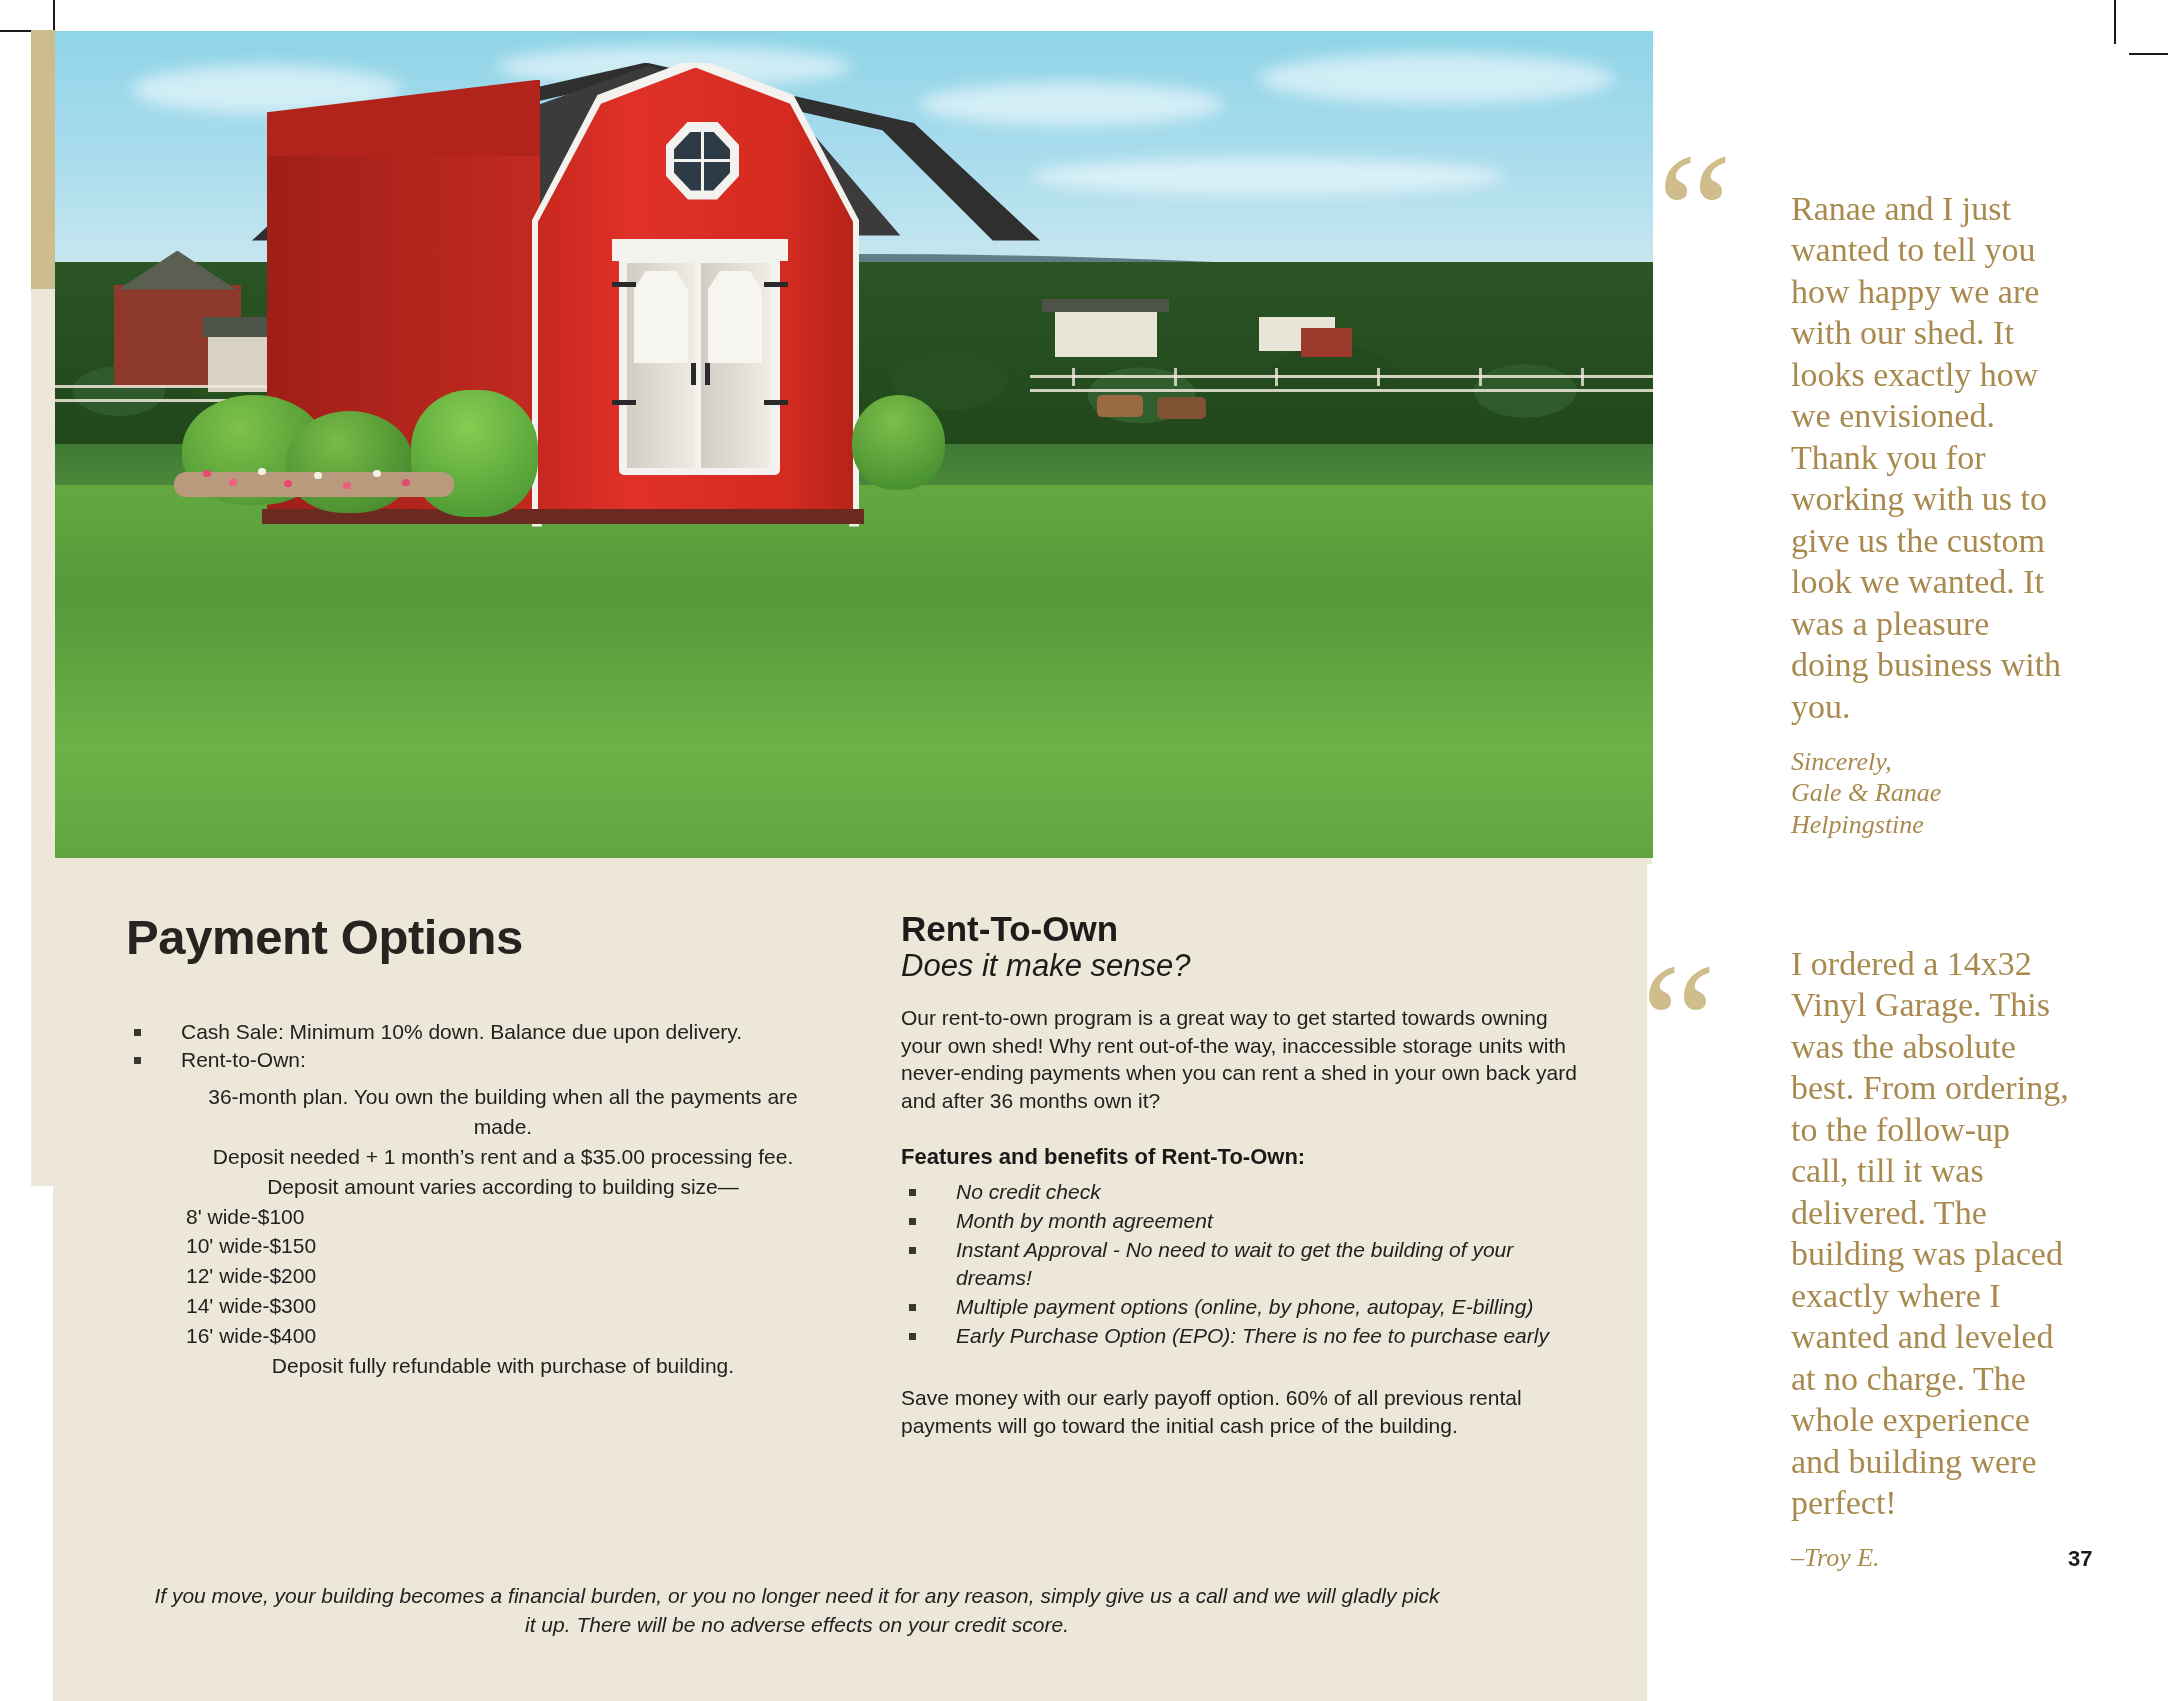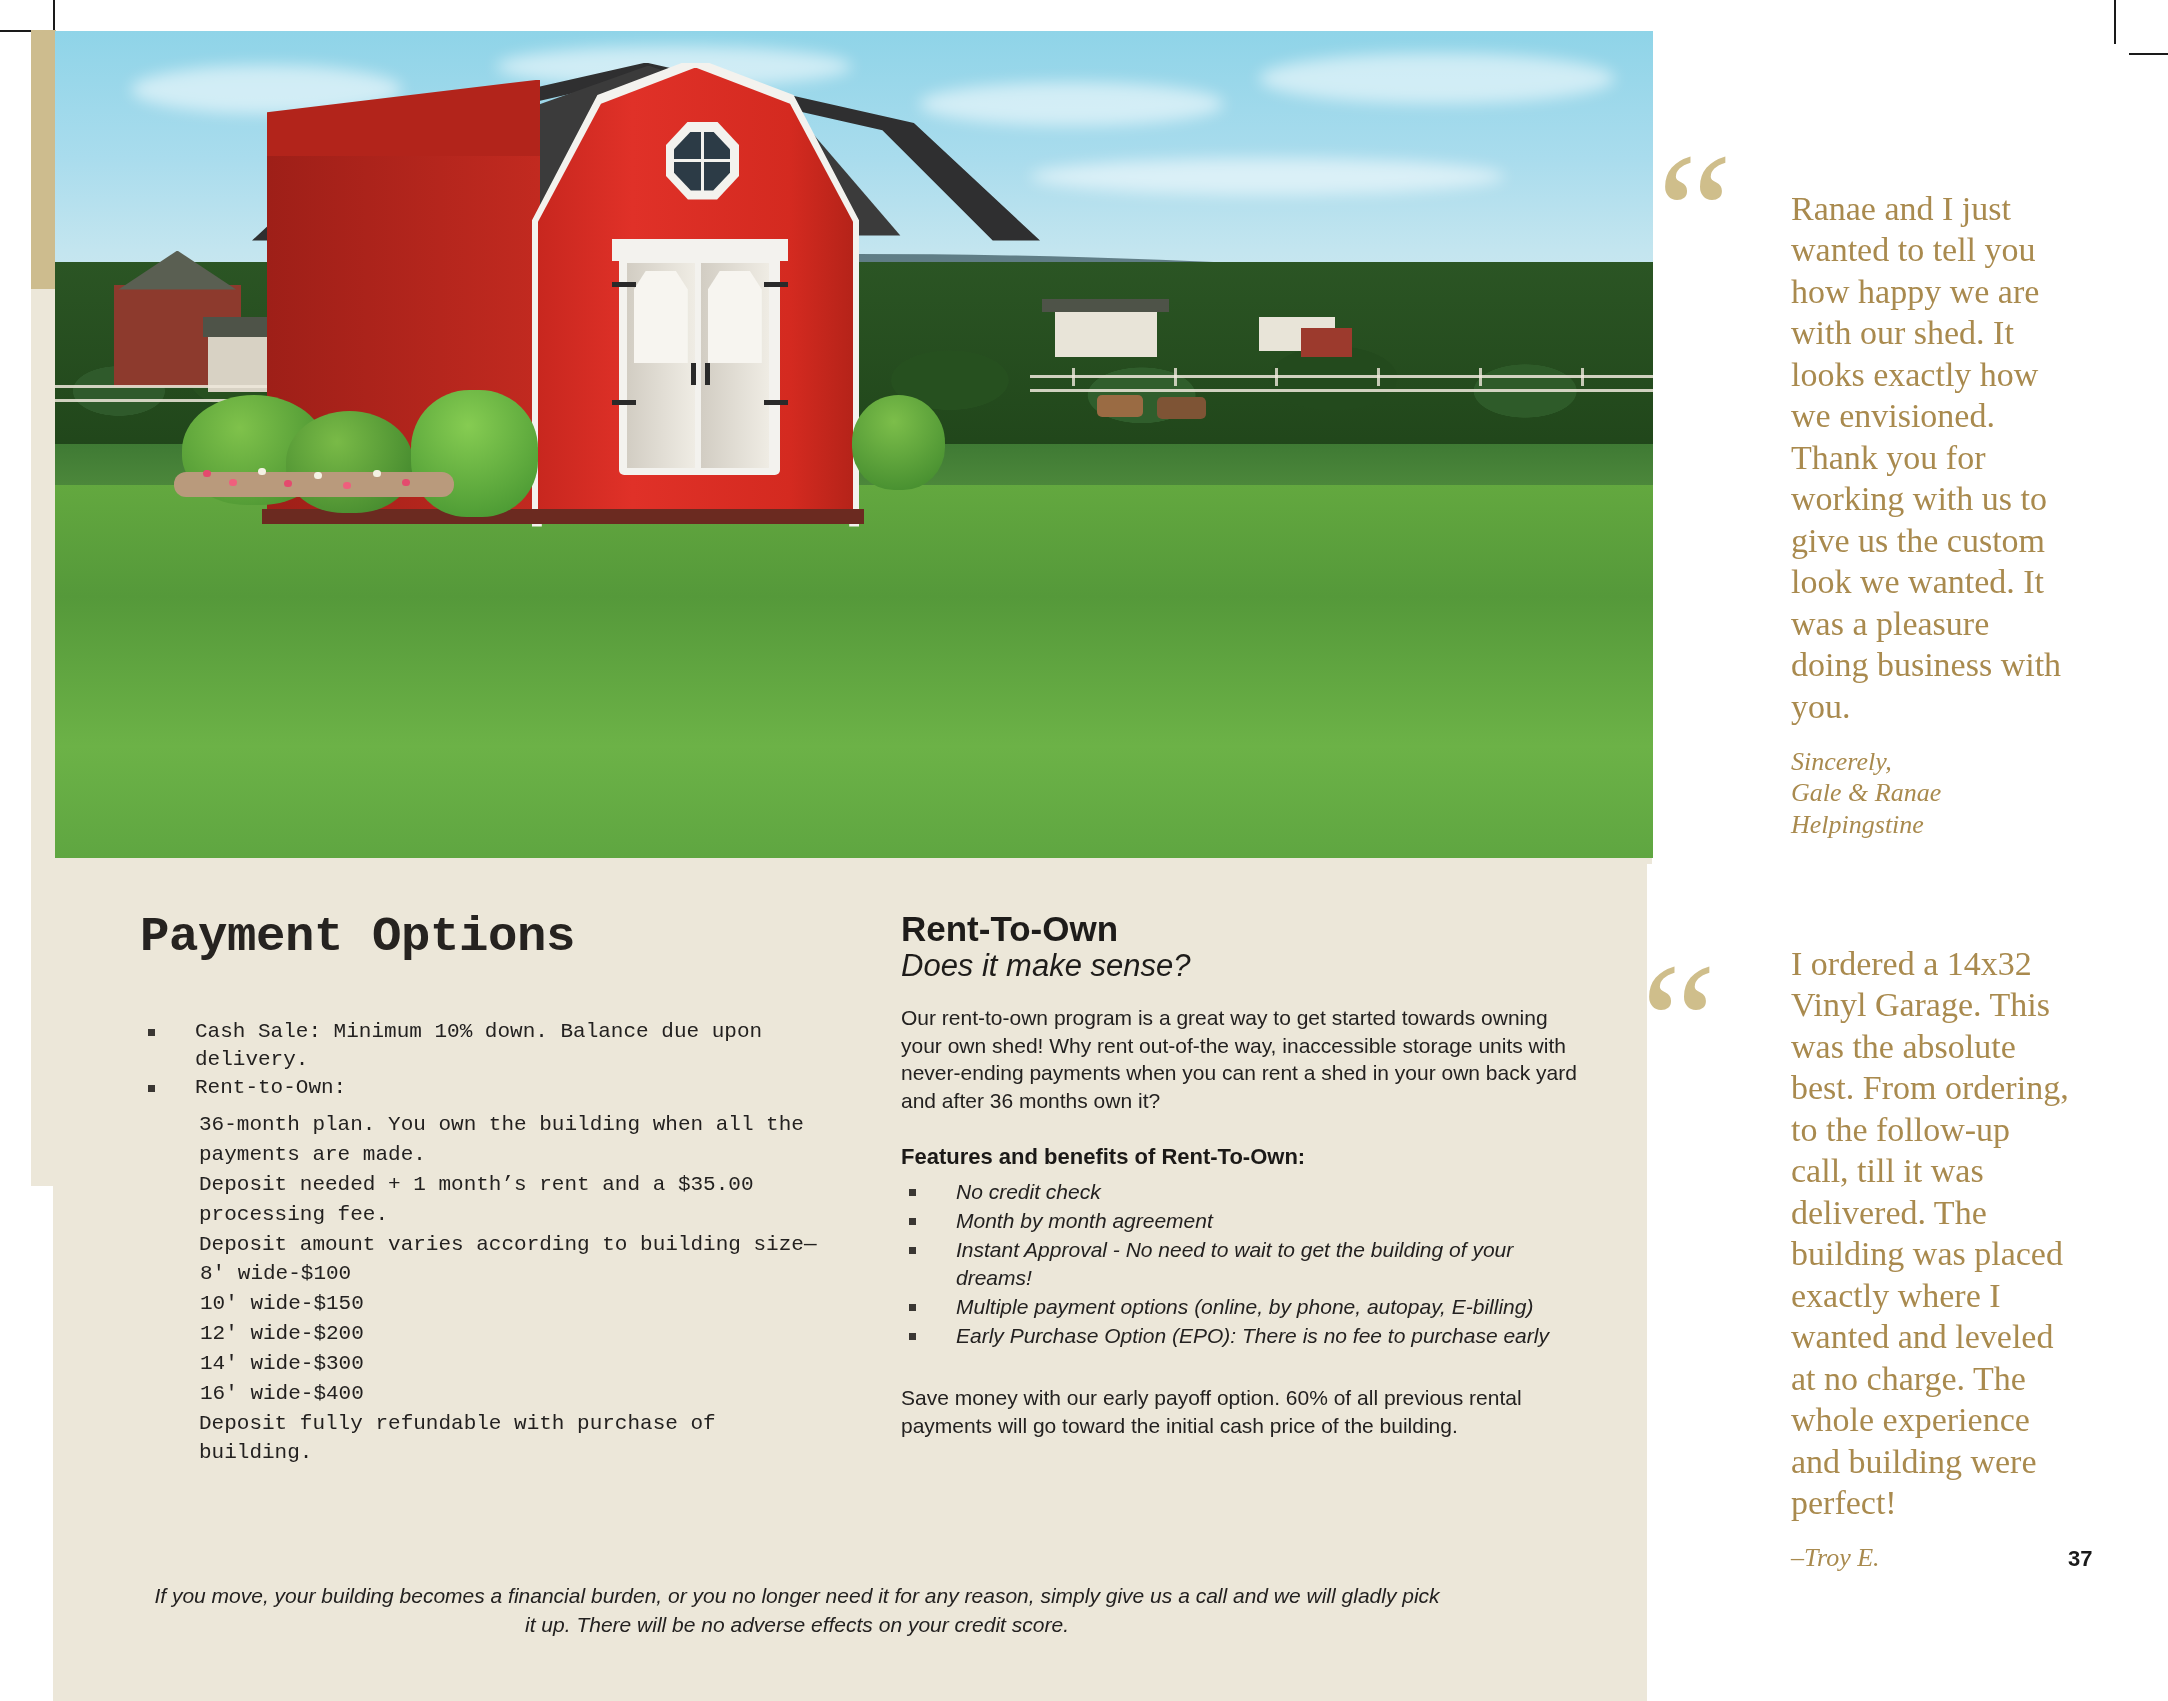--- a/index.html
+++ b/index.html
@@ -143,21 +143,21 @@
   .door-panel{position:absolute;left:6.8px;top:8.5px;width:54px;height:92px;
     background:#f7f5f0;clip-path:polygon(22% 0,78% 0,100% 20%,100% 100%,0 100%,0 20%);}
   .hinge{position:absolute;width:24px;height:5.1px;background:#2a2a2a;}
   .handle{position:absolute;width:5.1px;height:22px;background:#2a2a2a;}
   .shed-base{position:absolute;left:-119px;top:351px;width:602px;height:15.3px;background:#6b2a20;}
   .shrub{position:absolute;border-radius:50% 50% 45% 45%;}
   .flowerbed{position:absolute;height:25.4px;border-radius:12px;background:#b99a7c;}
   .flower{position:absolute;width:7.6px;height:7.6px;border-radius:50%;}
 
   
-  .col-left{position:absolute;left:140px;top:909px;width:695px;font-family:Liberation Mono, monospace;}
+  .col-left{position:absolute;left:126px;top:909px;width:695px;}
   .col-mid{position:absolute;left:901px;top:911px;width:678px;}
 
   h1.page-title{
     font-size:49px;font-weight:bold;color:#262320;margin:0 0 53px 0;
     letter-spacing:-0.4px;font-stretch:condensed;
   }
   h2.sec-title{
     font-size:35px;font-weight:bold;color:#1e1c1a;margin:0;line-height:1.05;
   }
   .sec-sub{
@@ -169,21 +169,21 @@
   ul.plain{list-style:none;margin:8px;padding:0;}
   ul.plain li{
     position:relative;padding-left:47px;font-size:21px;line-height:1.34;
     color:#232120;margin-bottom:0.8px;
   }
   ul.plain li:before{
     content:"";position:absolute;left:0;top:11px;width:6.8px;height:6.8px;background:#3a3733;
   }
   ul.tight li{margin-bottom:0;}
 
-  .lvl1{font-size:21px;line-height:1.42;color:#232120;}
+  .lvl1{font-size:21px;line-height:1.42;color:#232120;text-align:center;}
   .indent1{margin-left:59px;}
   .indent2{margin-left:60px;}
   .dep-line{font-size:21px;line-height:1.42;color:#232120;}
 
   .footer-note{
     position:absolute;left:153px;top:1582px;width:1288px;
     text-align:center;font-style:italic;font-size:21px;line-height:1.36;
     color:#232120;
   }
 

